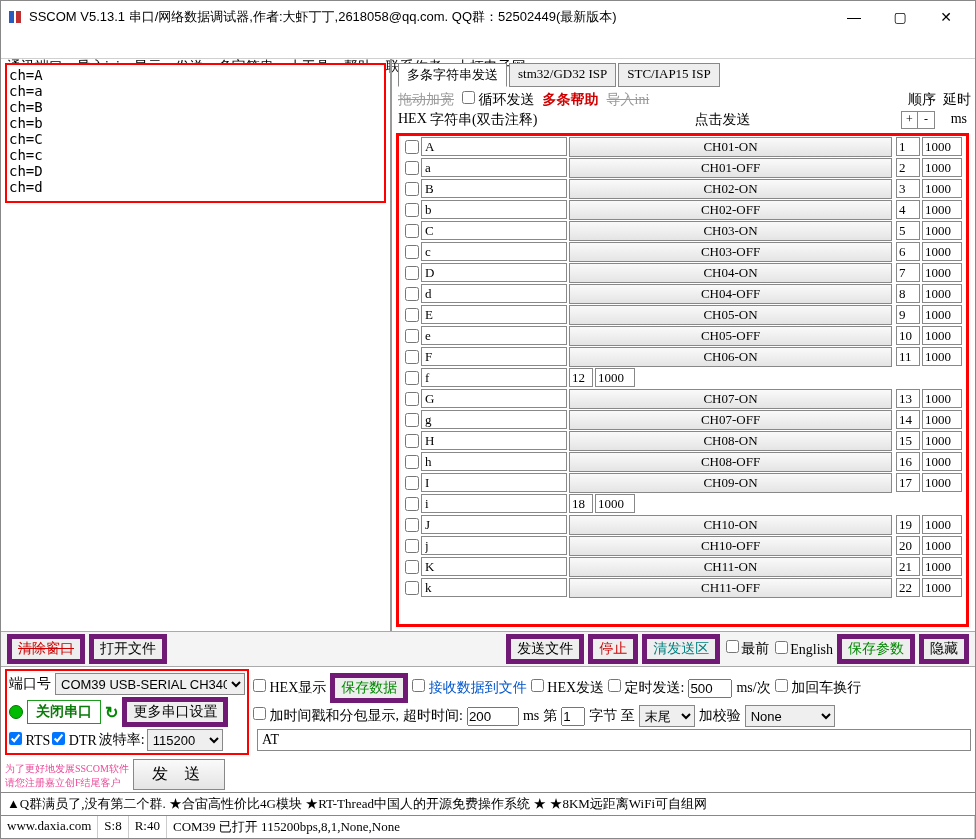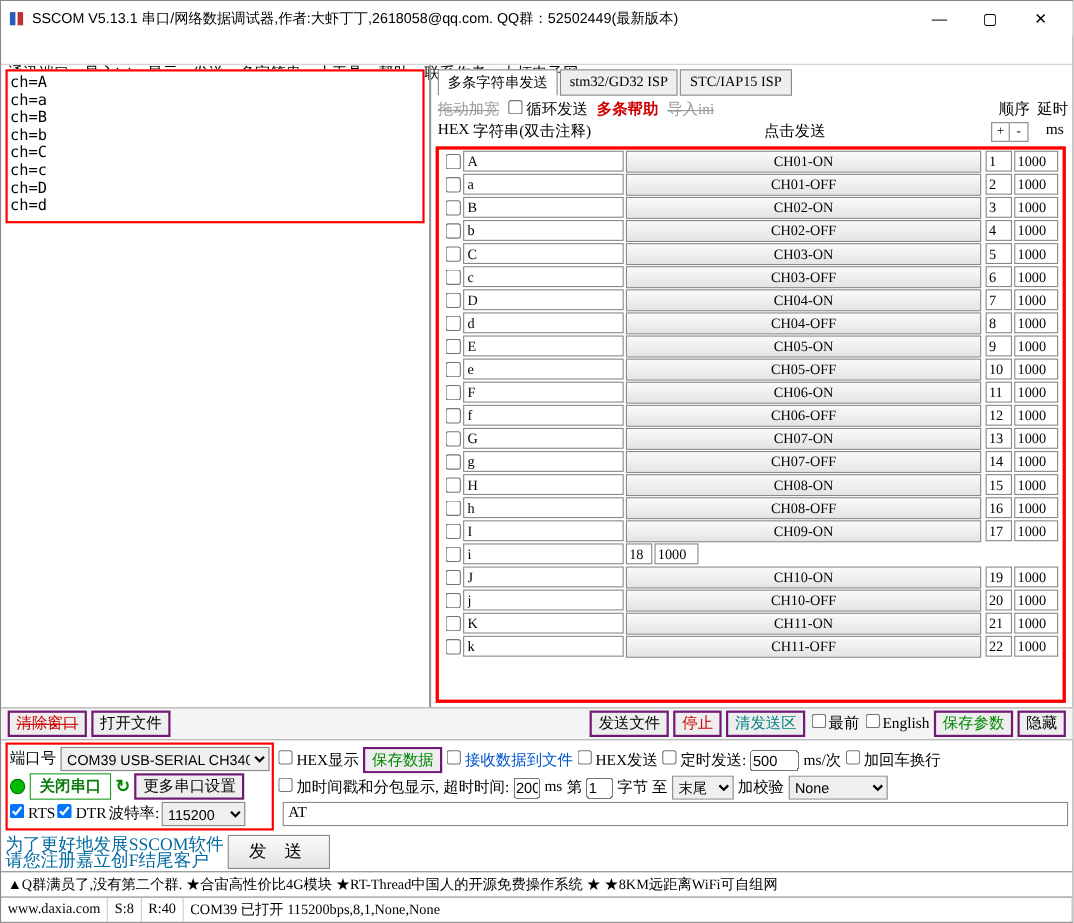--- a/index.html
+++ b/index.html
@@ -44,33 +44,33 @@
 .tablewrap { flex: 1; overflow-y: auto; overflow-x:hidden; padding: 0 4px; }
 .datarow { display: flex; align-items: center; height: 21px; }
 .cbox { width: 14px; height: 14px; margin: 0 2px; }
 .strinput { width: 146px; border: 1px solid #888; font-family: "SimSun"; font-size: 13px; padding: 1px 3px; height: 19px; }
 .sendbtn { flex: 1; margin: 0 2px; border: 1px solid #888; background: linear-gradient(#fafafa,#e4e4e4); font-family: "SimSun"; font-size: 13px; height: 20px; cursor: pointer; }
 .seqinput { width: 24px; border: 1px solid #888; font-family: "SimSun"; font-size: 13px; text-align: left; padding: 1px 2px; height: 19px; margin-left: 2px; }
 .delayinput { width: 40px; border: 1px solid #888; font-family: "SimSun"; font-size: 13px; padding: 1px 2px; height: 19px; margin-left: 2px; }
 
 
 .midbar { display: flex; align-items: center; border-top: 1px solid #aaa; padding: 2px 6px; gap: 4px; font-family: "SimSun"; font-size:14px; background:#f4f4f4; flex-wrap:nowrap; overflow:hidden; }
-.tabbtn { border: 2px solid #701a75; background: #eee; padding: 1px 6px; cursor: pointer; font-size:14px; }
+.tabbtn { border: 5px solid #701a75; background: #eee; padding: 1px 6px; cursor: pointer; font-size:14px; }
 .midbar .red { color:#c00; text-decoration: line-through; }
 .midbar .lbl { white-space:nowrap; }
 .midbar .cb { margin:0 2px; }
 .teal { color:#008080;text-align:right; }
 
 .ctlbars { border-top:1px solid #aaa; font-family:"SimSun"; font-size:14px; }
 .ctlrow { display:flex; align-items:center; padding:2px 4px; gap:4px; flex-wrap:nowrap; overflow:hidden; }
 .combo { border:1px solid #888; height:22px; font-size:13px; padding:1px; }
 .greenbtn { display:inline-flex; align-items:center; justify-content:center; border:1px solid #1c9c1c; background:#fff; color:#0a7a0a; font-weight:bold; padding:2px 8px; cursor:pointer; font-size:14px; }
 .greendot { width:14px; height:14px; border-radius:50%; background:#0b0; border:1px solid #070; display:inline-block; }
 .sendbigbox { flex:1; border:1px solid #888; background:#fff; margin-left:4px; height:48px; padding:2px 4px; font-family:"SimSun"; font-size:14px; }
-.greyhelp { color:#0369a1; font-size:16px; line-height:14px; }
+.greyhelp { color:#ec4899; font-size:10px; line-height:14px; }
 .redframe2 { border:2px solid red; padding:2px; }
 .bigsend { border:1px solid #888; background:linear-gradient(#fafafa,#e4e4e4); padding:4px 18px; cursor:pointer; font-size:16px; letter-spacing:6px; }
 
 .statusbar { border-top:1px solid #888; display:flex; font-size:13px; font-family:"SimSun"; }
 .statusbar div { border-right:1px solid #ccc; padding:2px 6px; }
 .linkbar { border-top:1px solid #888; padding:2px 6px; font-size:13px; font-family:"SimSun"; }
 
 .refresh-icon { color:#080; font-weight:bold; font-size:16px; cursor:pointer; }
 
 </style>
@@ -225,21 +225,20 @@
             <div class="datarow">
               <input type="checkbox" class="cbox" style="">
               <input class="strinput" value="F" style="">
               <button class="sendbtn">CH06-ON</button>
               <input class="seqinput" value="11" style="">
               <input class="delayinput" value="1000" style="">
             </div>
             <div class="datarow">
               <input type="checkbox" class="cbox" style="">
               <input class="strinput" value="f" style="">
-              <button class="sendbtn">CH06-OFF</button>
               <input class="seqinput" value="12" style="">
               <input class="delayinput" value="1000" style="">
             </div>
             <div class="datarow">
               <input type="checkbox" class="cbox" style="">
               <input class="strinput" value="G" style="">
               <button class="sendbtn">CH07-ON</button>
               <input class="seqinput" value="13" style="">
               <input class="delayinput" value="1000" style="">
             </div>
@@ -351,21 +350,21 @@
           <label><input type="checkbox" style=""> <span style="color:#05c">接收数据到文件</span></label>
           <label><input type="checkbox" style=""> <span>HEX发送</span></label>
           <label><input type="checkbox" style=""> <span>定时发送:</span></label>
           <input type="text" style="width: 44px;" value="500">
           <span>ms/次</span>
           <label><input type="checkbox" style=""> <span>加回车换行</span></label>
         </div>
         <div style="display:flex;align-items:center;gap:4px;flex-wrap:nowrap;overflow:hidden;">
           <label><input type="checkbox" style=""> <span>加时间戳和分包显示,</span></label>
           <span style="color:#000000">超时时间:</span>
-          <input type="text" style="width: 24px;" value="200">
+          <input type="text" style="width: 52px;" value="200">
           <span>ms</span>
           <span>第</span>
           <input type="text" style="width: 24px;" value="1">
           <span>字节 至</span>
           <select class="combo" style="width:56px"><option>末尾</option></select>
           <span>加校验</span>
           <select class="combo" style="width:90px"><option>None</option></select>
         </div>
         <div class="sendbigbox">AT</div>
       </div>

